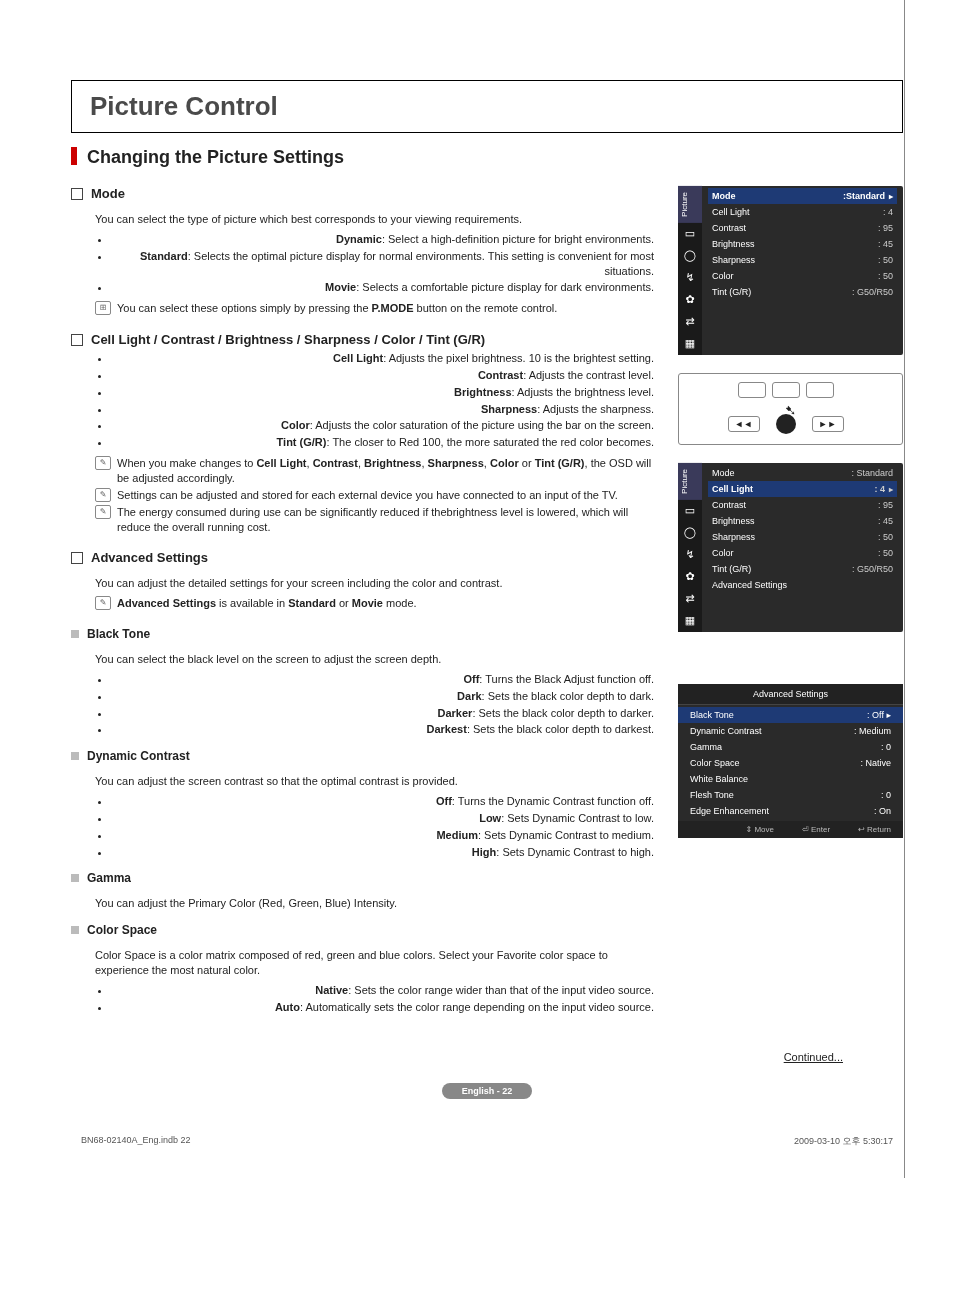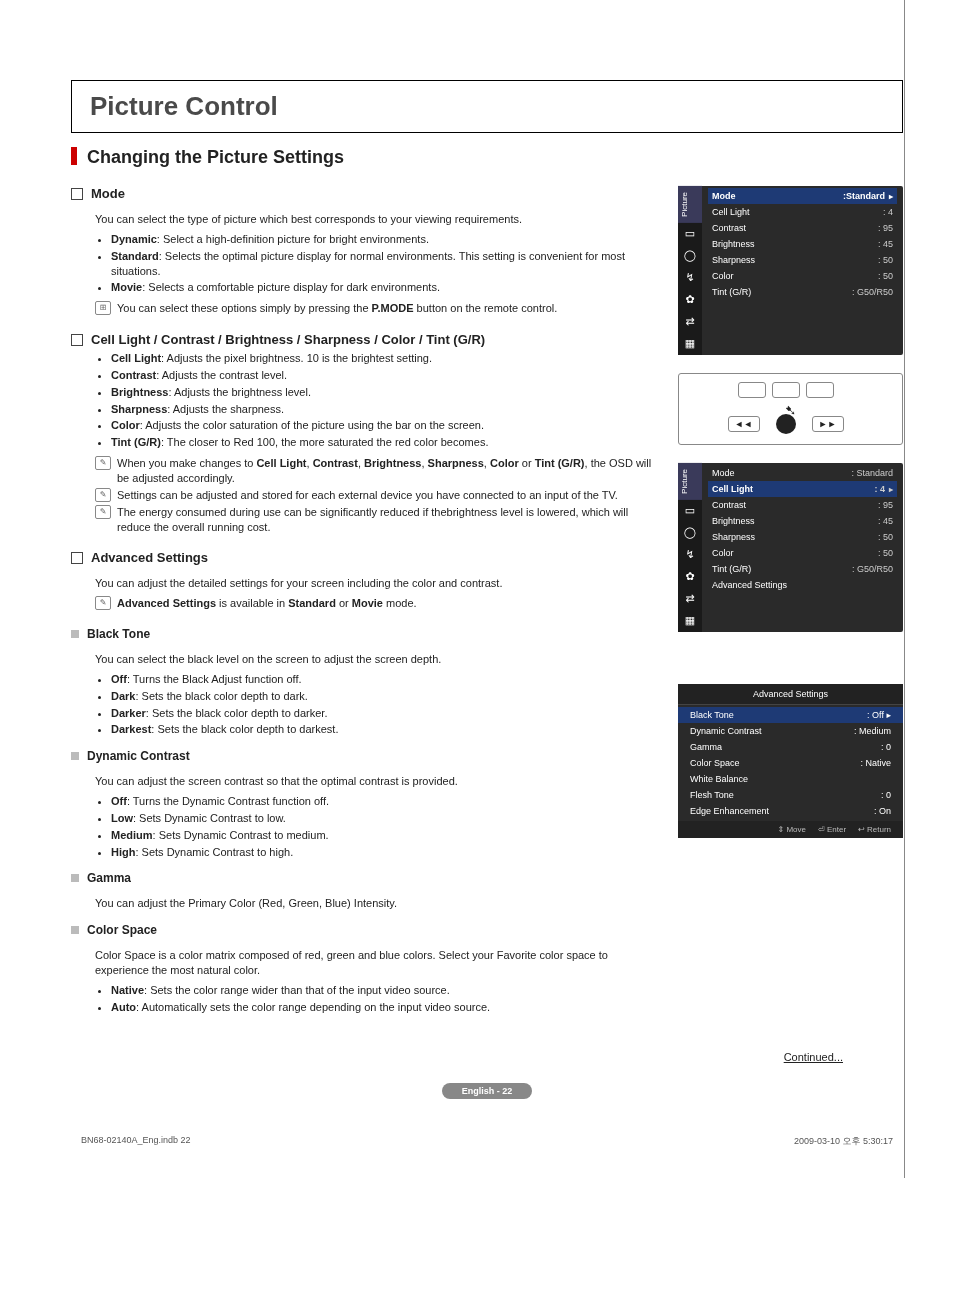--- a/index.html
+++ b/index.html
@@ -35,21 +35,21 @@
   .section-title { display: flex; align-items: center; font-weight: bold; font-size: 13px; margin-bottom: 4px; }
   .sq {
     width: 10px; height: 10px; border: 1px solid #444; display: inline-block; margin-right: 8px;
   }
   .subsection { margin: 12px 0 4px 0; display: flex; align-items: center; }
   .subsection .bsq { width: 8px; height: 8px; background: #bbb; margin-right: 8px; }
   .subsection .label { font-weight: bold; font-size: 12px; }
 
   .body-indent { margin-left: 24px; }
   .para { margin: 11px 0 5px 0; line-height: 1.35; }
-  ul.bullets { margin: 2px 0 6px 0; padding-left: 16px; }
+  ul.bullets { margin: 2px 0 6px 0; padding-left: 16px; text-align: right; }
   ul.bullets li { margin: 2px 0; line-height: 1.35; }
   .note-row { display: flex; gap: 6px; margin: 2px 0; line-height: 1.35; }
   .note-icon { width: 14px; height: 12px; border: 1px solid #888; font-size: 8px; text-align: center; line-height: 11px; color: #666; flex: none; border-radius: 2px; }
   b { font-weight: bold; }
 
   
   .osd {
     background: #2a2a2a; color: #fff; font-size: 9px; border-radius: 2px; margin-bottom: 18px;
     display: flex;
   }
@@ -75,21 +75,21 @@
   .remote-box .arrow-down { position: absolute; top: 28px; left: 50%; transform: translateX(-50%); font-size: 14px; }
   .remote-box .top-btns { position:absolute; top:8px; left:0; right:10px; display:flex; justify-content:center; gap:6px;}
   .remote-box .mid-btns { position:absolute; bottom:10px; left:0; right:10px; display:flex; justify-content:center; gap:16px; align-items:center;}
   .remote-box .stick { width: 20px; height: 20px; border-radius: 50%; background: #222; }
 
   .adv-panel { background: #2a2a2a; color: #fff; font-size: 9px; border-radius: 2px; margin-top: 52px; }
   .adv-panel .title { text-align: center; padding: 5px 0; border-bottom: 1px solid #444; background: #222; }
   .adv-panel .body { padding: 2px 0; }
   .adv-panel .row { display: flex; justify-content: space-between; padding: 3px 12px; }
   .adv-panel .row.sel { background: #1e3a75; }
-  .adv-panel .footer { display: flex; justify-content: flex-end; gap: 12px; padding: 4px 12px; font-size: 8px; background: #222; color:#bbb; }
+  .adv-panel .footer { display: flex; justify-content: flex-end; gap: 28px; padding: 4px 12px; font-size: 8px; background: #222; color:#bbb; }
 
   .continued { text-align: right; text-decoration: underline; margin: 30px 60px 0 0; }
   .page-footer-pill {
     margin: 20px auto 0 auto; width: 90px; text-align: center; background: #888; color: #fff;
     border-radius: 10px; font-size: 9px; padding: 3px 0; font-weight: bold;
   }
   .print-footer { display: flex; justify-content: space-between; font-size: 9px; color: #555; margin-top: 36px; padding: 0 10px 10px 10px;}
   .vline { position:absolute; top:0; bottom:0; right:38px; width:1px; background:#888; }
 </style>
 </head>

